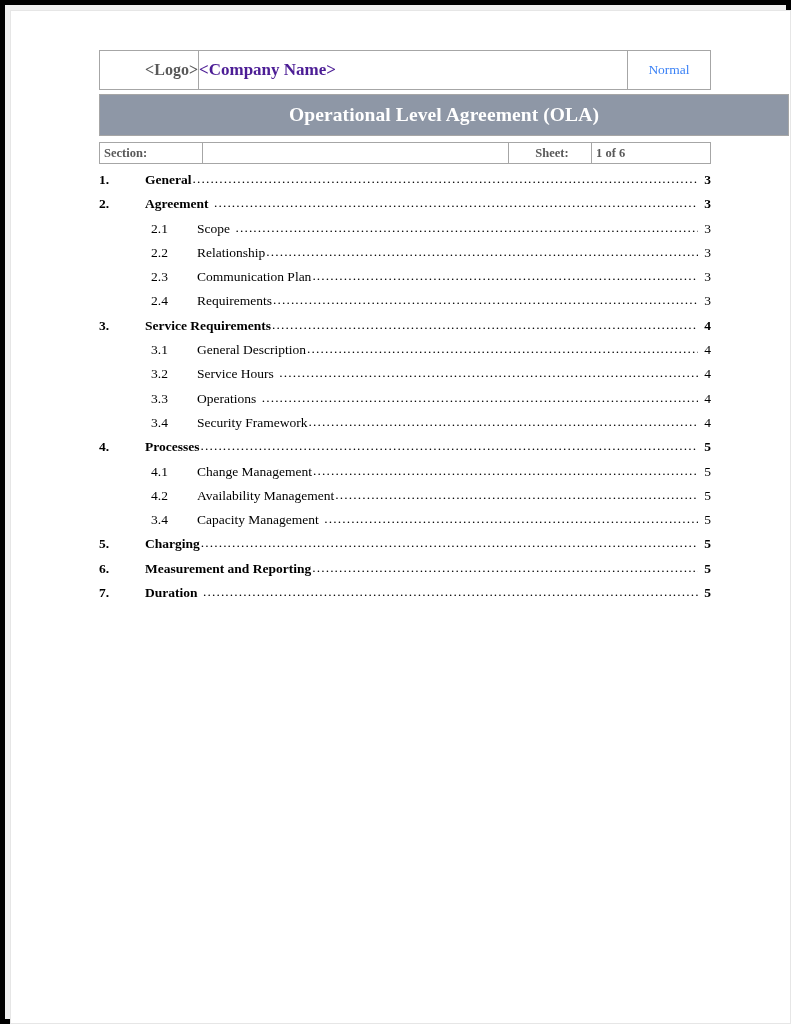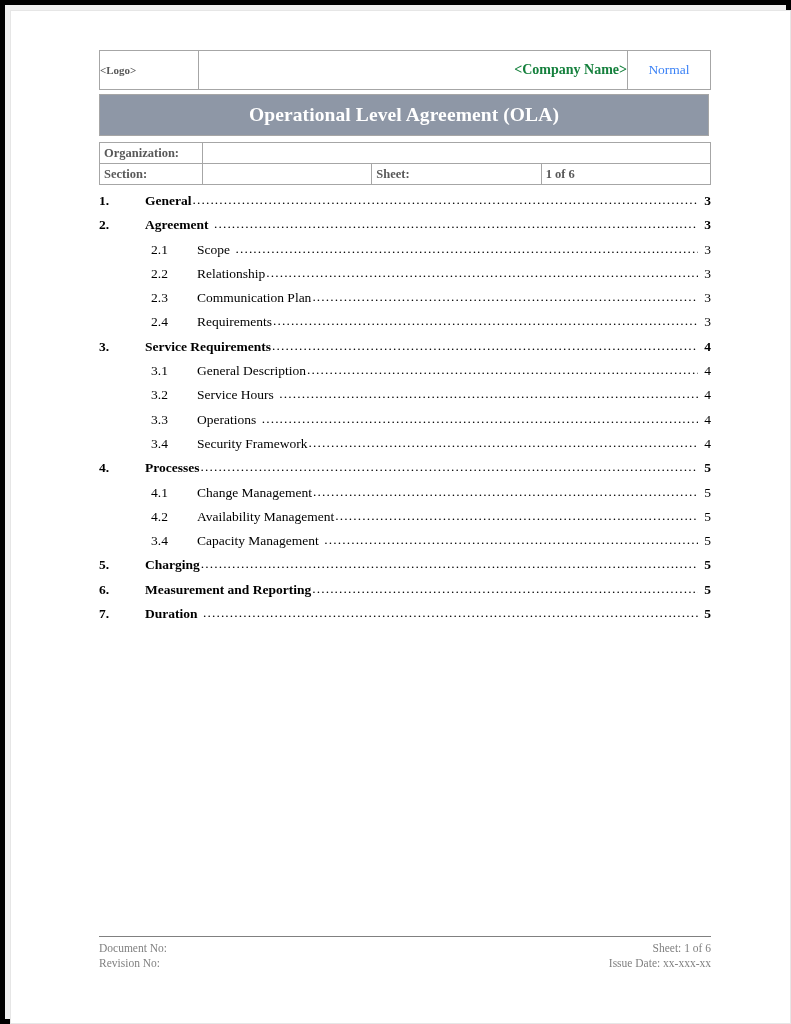--- a/index.html
+++ b/index.html
@@ -50,44 +50,44 @@
   }
   table.hdr td {
     border: 1px solid #a6a6a6;
     padding: 0;
     vertical-align: middle;
   }
 
   .cell-logo {
     width: 98px;
     height: 38px;
-    text-align: left;
-    font-weight: bold;
-    font-size: 11px;
+    text-align: right;
+    font-weight: bold;
+    font-size: 16px;
     color: #595959;
   }
   .cell-company {
     height: 38px;
-    text-align: right;
-    font-weight: bold;
-    font-size: 14px;
-    color: #15803d;
+    text-align: left;
+    font-weight: bold;
+    font-size: 17px;
+    color: #4c1d95;
   }
   .cell-normal {
     width: 82px;
     height: 38px;
     text-align: center;
     font-weight: normal;
     font-size: 13.5px;
     color: #3b82f6;
   }
 
   
   #title-banner {
-    width: 610px;
+    width: 690px;
     height: 42px;
     margin-top: 4px;
     background: #8e97a6;
     border: 1px solid #a6a6a6;
     box-sizing: border-box;
     display: flex;
     align-items: center;
     justify-content: center;
   }
   #title-banner .title-text {
@@ -108,21 +108,21 @@
     border: 1px solid #a6a6a6;
     height: 20px;
     padding: 0 0 0 4px;
     font-size: 12.5px;
     color: #595959;
     font-weight: bold;
     vertical-align: middle;
   }
   td.lbl { width: 98px; }
   td.val { font-weight: normal; }
-  td.sheet-lbl { width: 78px; }
+  td.sheet-lbl { width: 78px; text-align: center; }
   td.sheet-val { width: 114px; font-weight: normal; color: #595959; }
 
   
   #toc-heading {
     margin-top: 40px;
     text-align: center;
     font-weight: bold;
     font-size: 17px;
     color: #000000;
   }
@@ -212,24 +212,20 @@
       </tbody>
         </table>
 
       <div id="title-banner">
         <span class="title-text">Operational Level Agreement (OLA)</span>
       </div>
 
       <div id="info-table-wrap">
         <table class="info">
           <tbody>
-              <tr>
-            <td class="lbl">Organization:</td>
-            <td class="val" colspan="3"></td>
-          </tr>
           <tr>
             <td class="lbl">Section:</td>
             <td class="val"></td>
             <td class="sheet-lbl">Sheet:</td>
             <td class="sheet-val">1 of 6</td>
           </tr>
         </tbody>
           </table>
       </div>
 
@@ -339,28 +335,15 @@
           <div class="toc-row lvl1">
             <span class="toc-num">7.</span>
             <span class="toc-label">Duration</span>
             <span class="toc-leader">&nbsp;........................................................................................................................................................................................................</span>
             <span class="toc-page">5</span>
           </div>
         </div>
 
     </div>
 
-    <div id="footer">
-      <div id="footer-rule"></div>
-      <div id="footer-cols">
-        <div id="footer-left">
-          <div>Document No:</div>
-          <div>Revision No:</div>
-        </div>
-        <div id="footer-right">
-          <div>Sheet: 1 of 6</div>
-          <div>Issue Date: xx-xxx-xx</div>
-        </div>
-      </div>
-    </div>
 
   </div>
 </div>
 
 </body></html>

